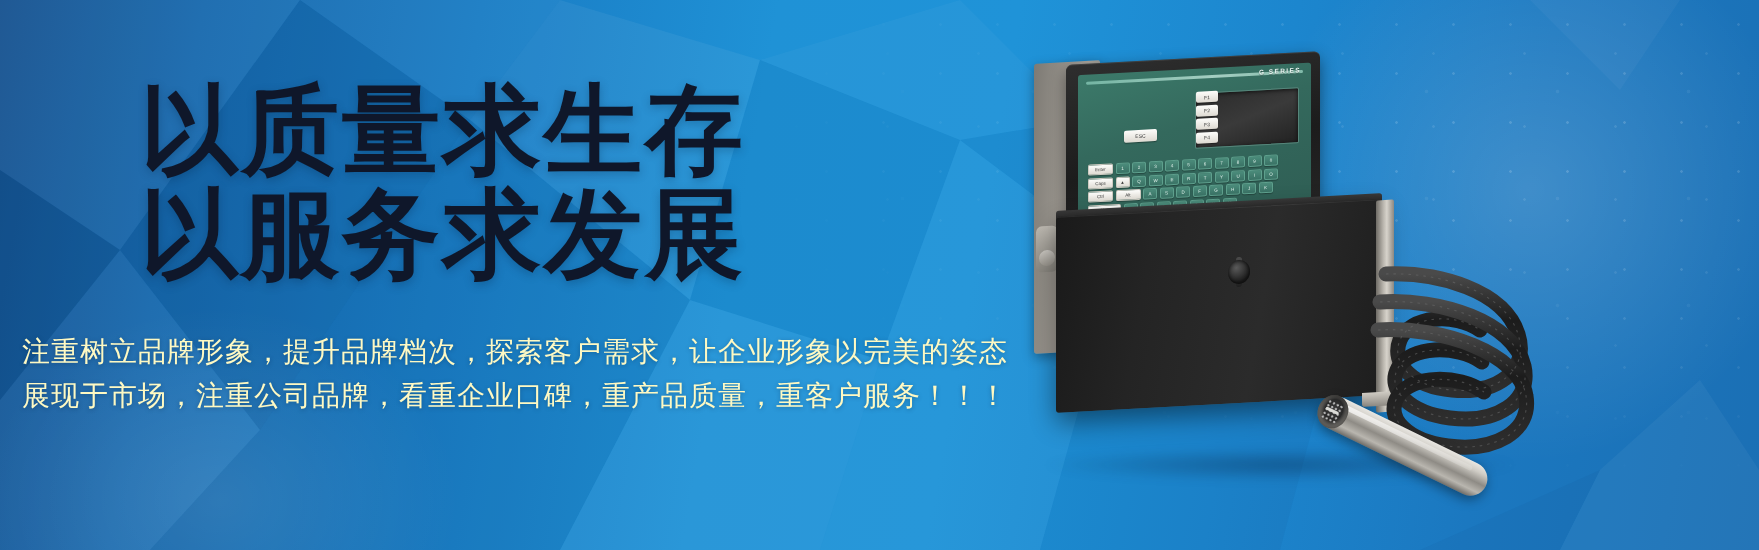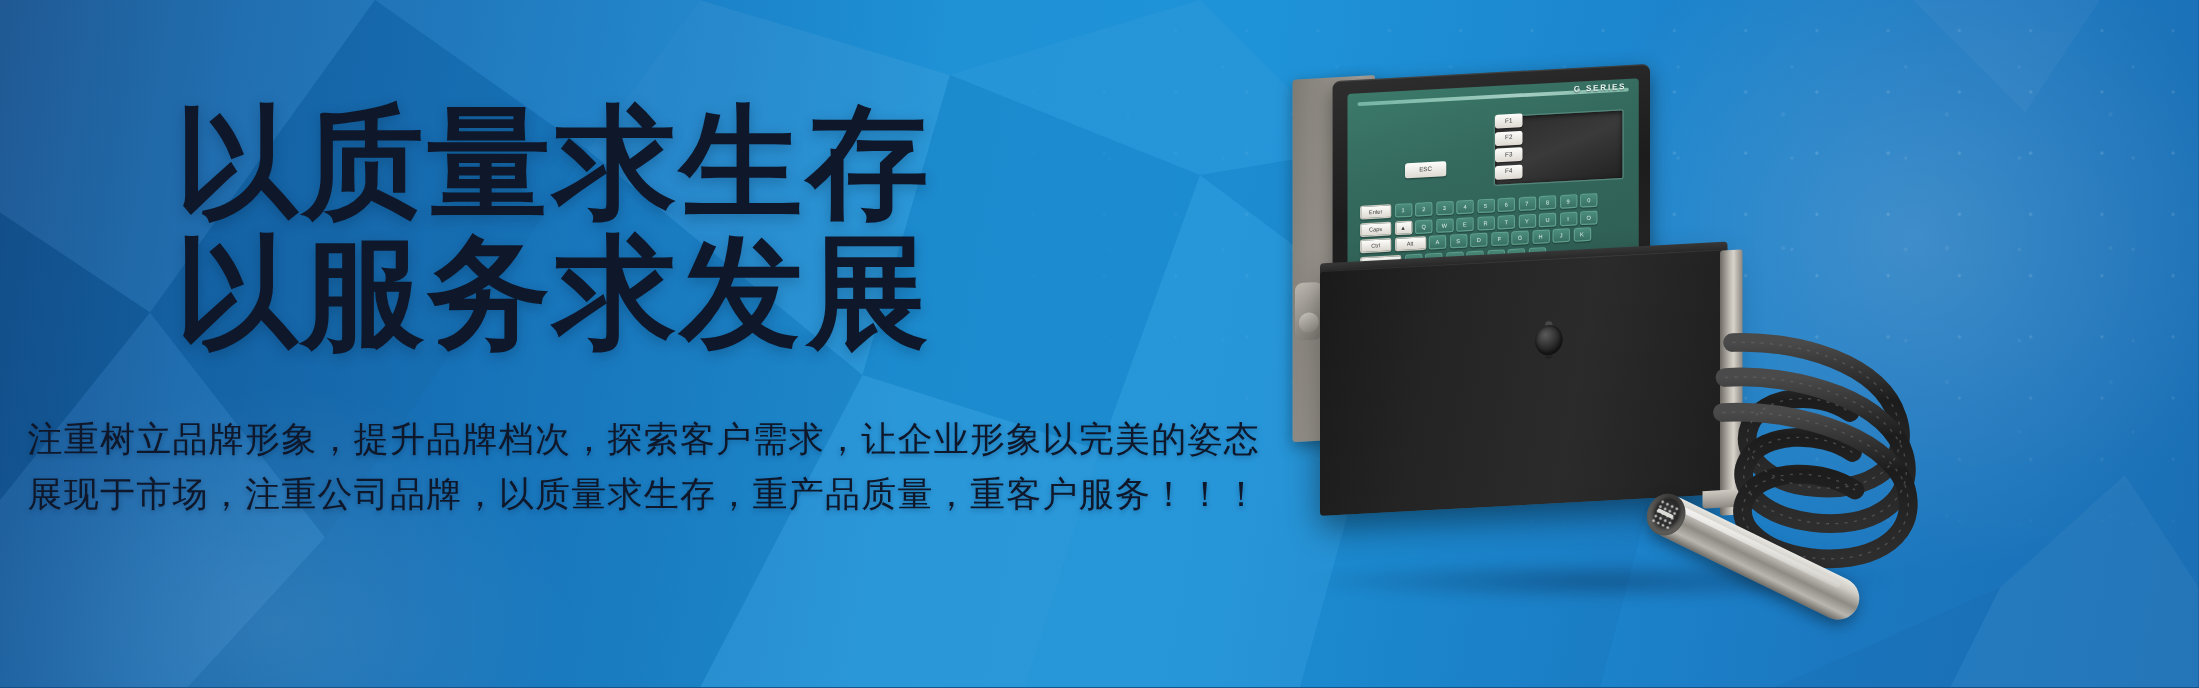--- a/index.html
+++ b/index.html
@@ -62,21 +62,21 @@
     font-weight:bold;
     font-size:98px;
     line-height:104px;
     letter-spacing:3px;
     white-space:nowrap;
     text-shadow:0 3px 10px rgba(5,35,70,.28);
   }
   .headline .l2{display:block;}
   .subcopy{
     position:absolute;left:22px;top:330px;
-    color:#0f172a;
+    color:#fef9c3;
     font-size:28px;
     line-height:44px;
     letter-spacing:1px;
     white-space:nowrap;
     text-shadow:0 1px 4px rgba(5,35,70,.35);
   }
   .subcopy .s2{display:block;}
 
   
   .device{position:absolute;left:1010px;top:40px;width:620px;height:470px;}
@@ -271,21 +271,21 @@
   <div class="glow-r"></div>
   <div class="glow-bl"></div>
 
   <div class="copy">
     <div class="headline">
       <span>以质量求生存</span>
       <span class="l2">以服务求发展</span>
     </div>
     <div class="subcopy">
       <span>注重树立品牌形象，提升品牌档次，探索客户需求，让企业形象以完美的姿态</span>
-      <span class="s2">展现于市场，注重公司品牌，以质量求生存，重产品质量，重客户服务！！！</span>
+      <span class="s2">展现于市场，注重公司品牌，看重企业口碑，重产品质量，重客户服务！！！</span>
     </div>
   </div>
 
   <div class="shadow-floor"></div>
 
   <div class="device">
 
     <div class="back-panel"></div>
     <div class="back-hinge"></div>
 

